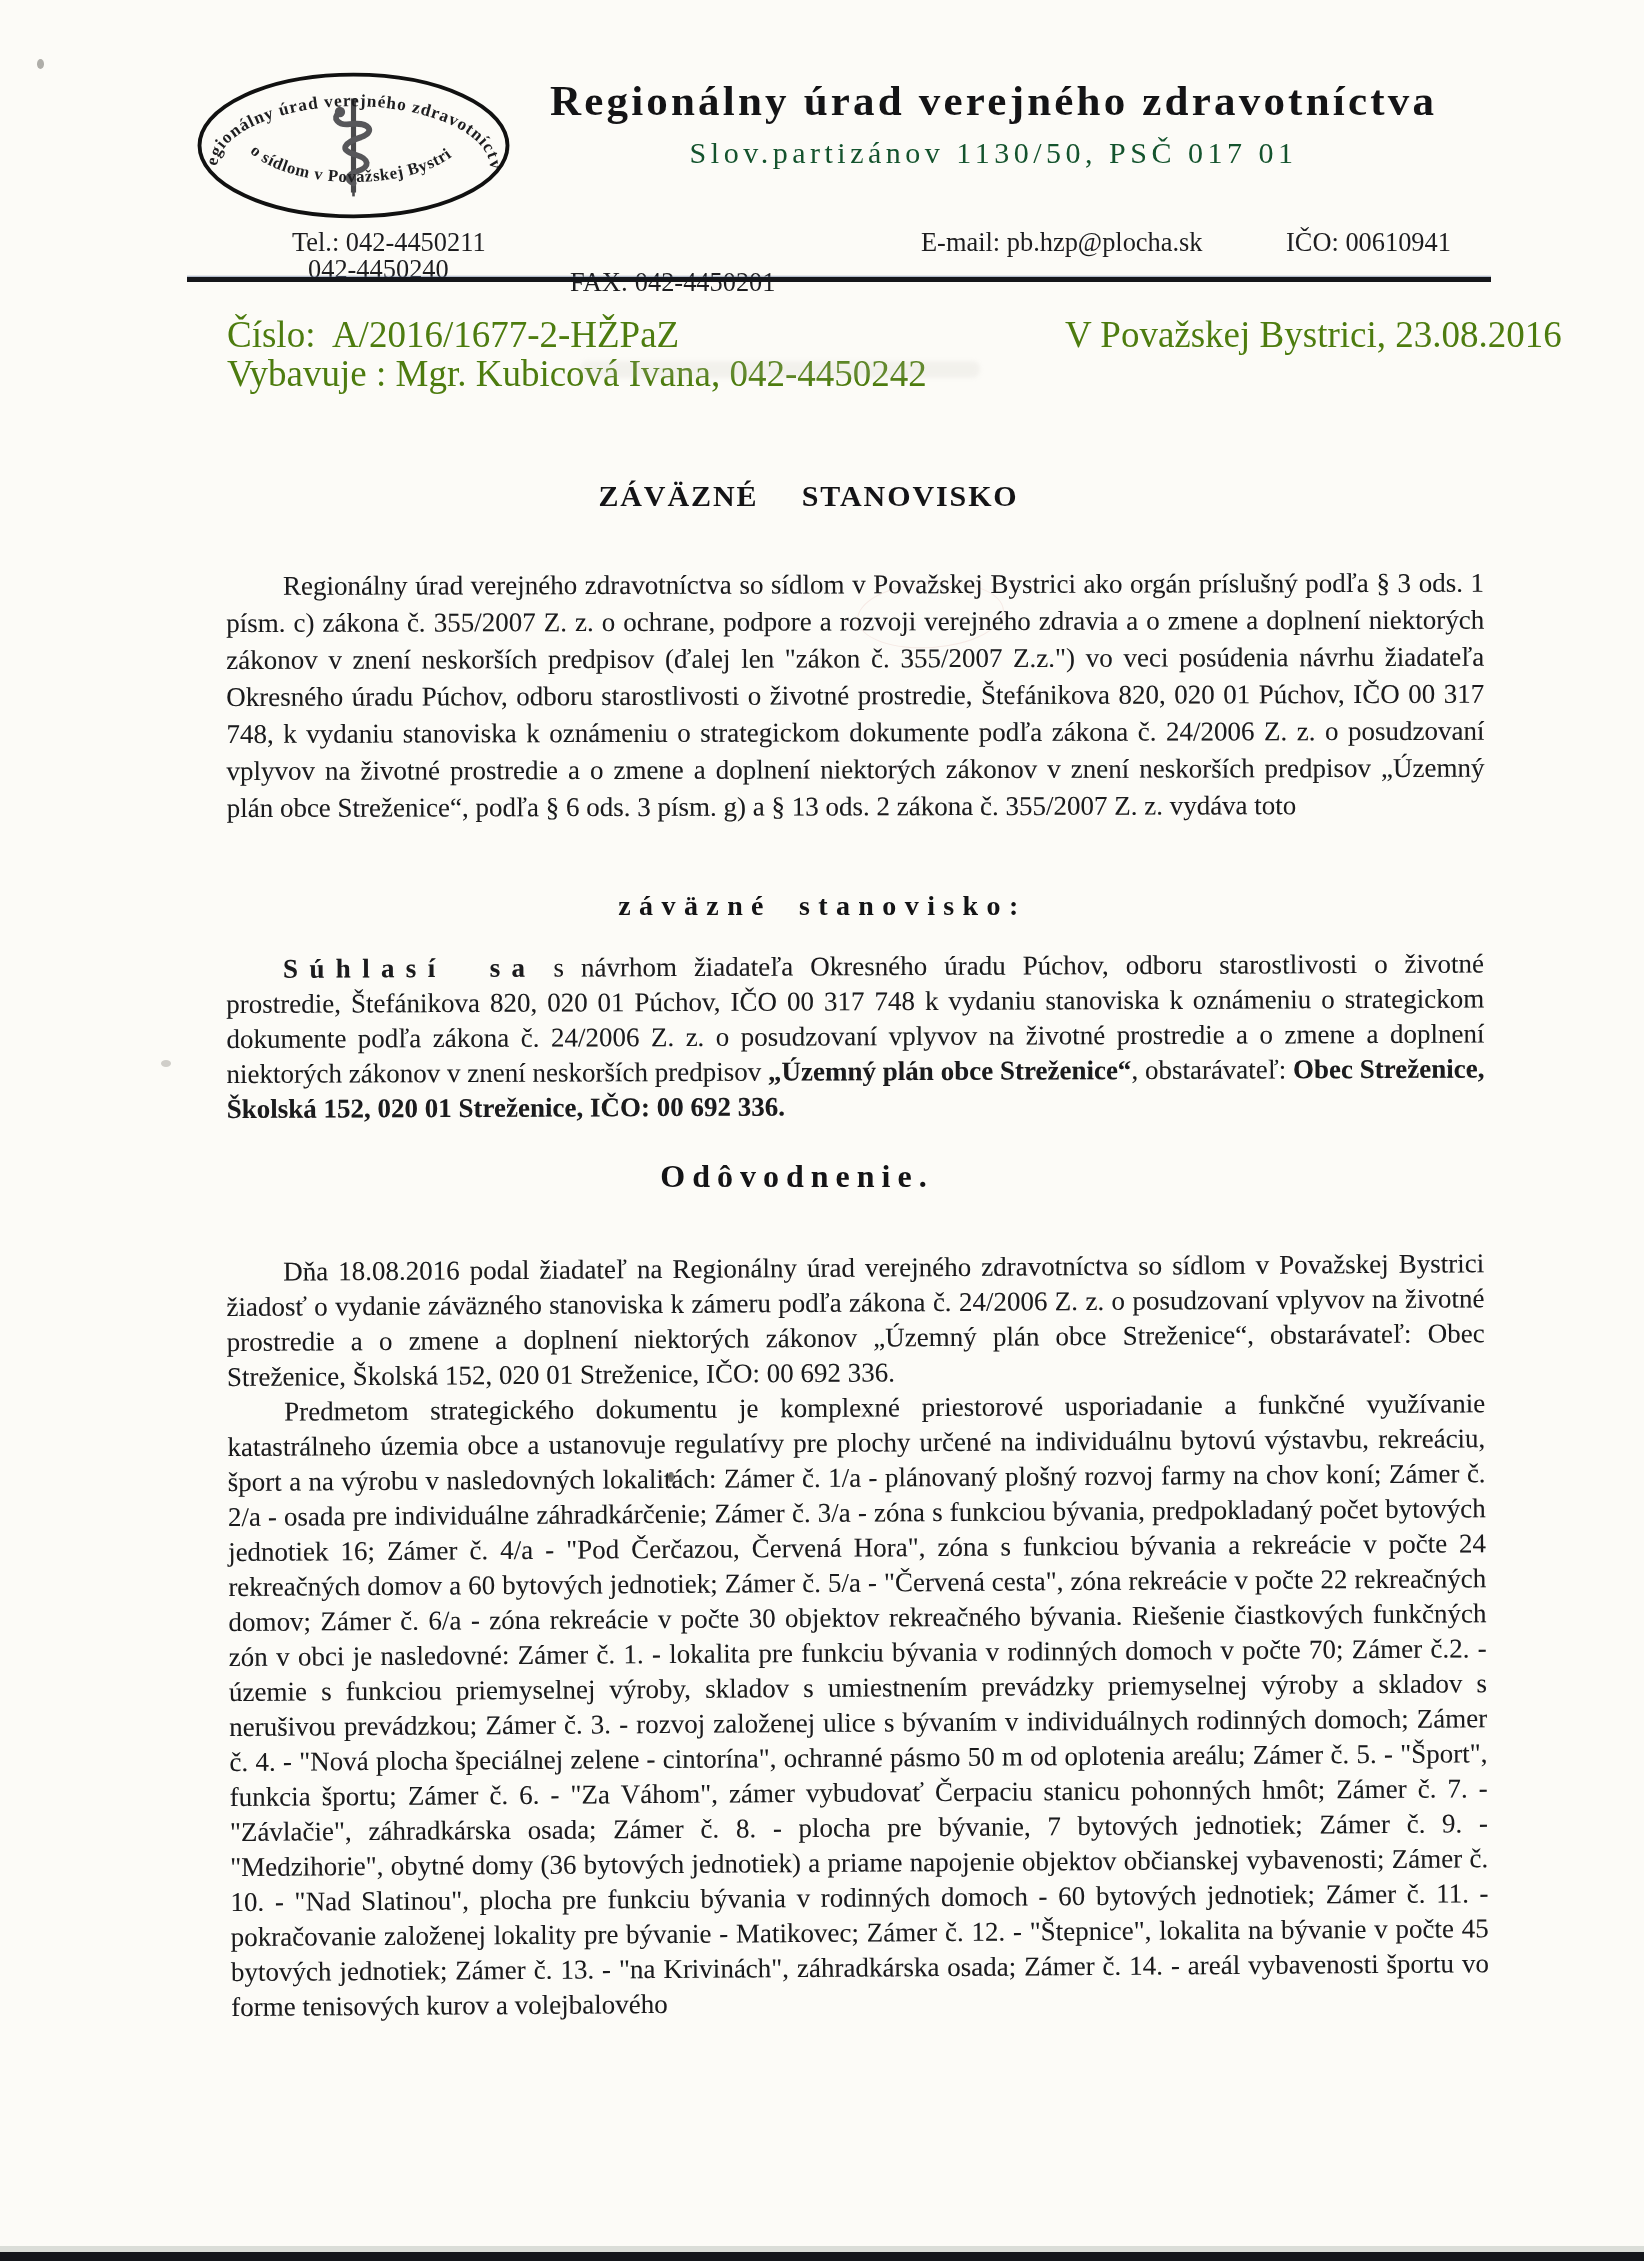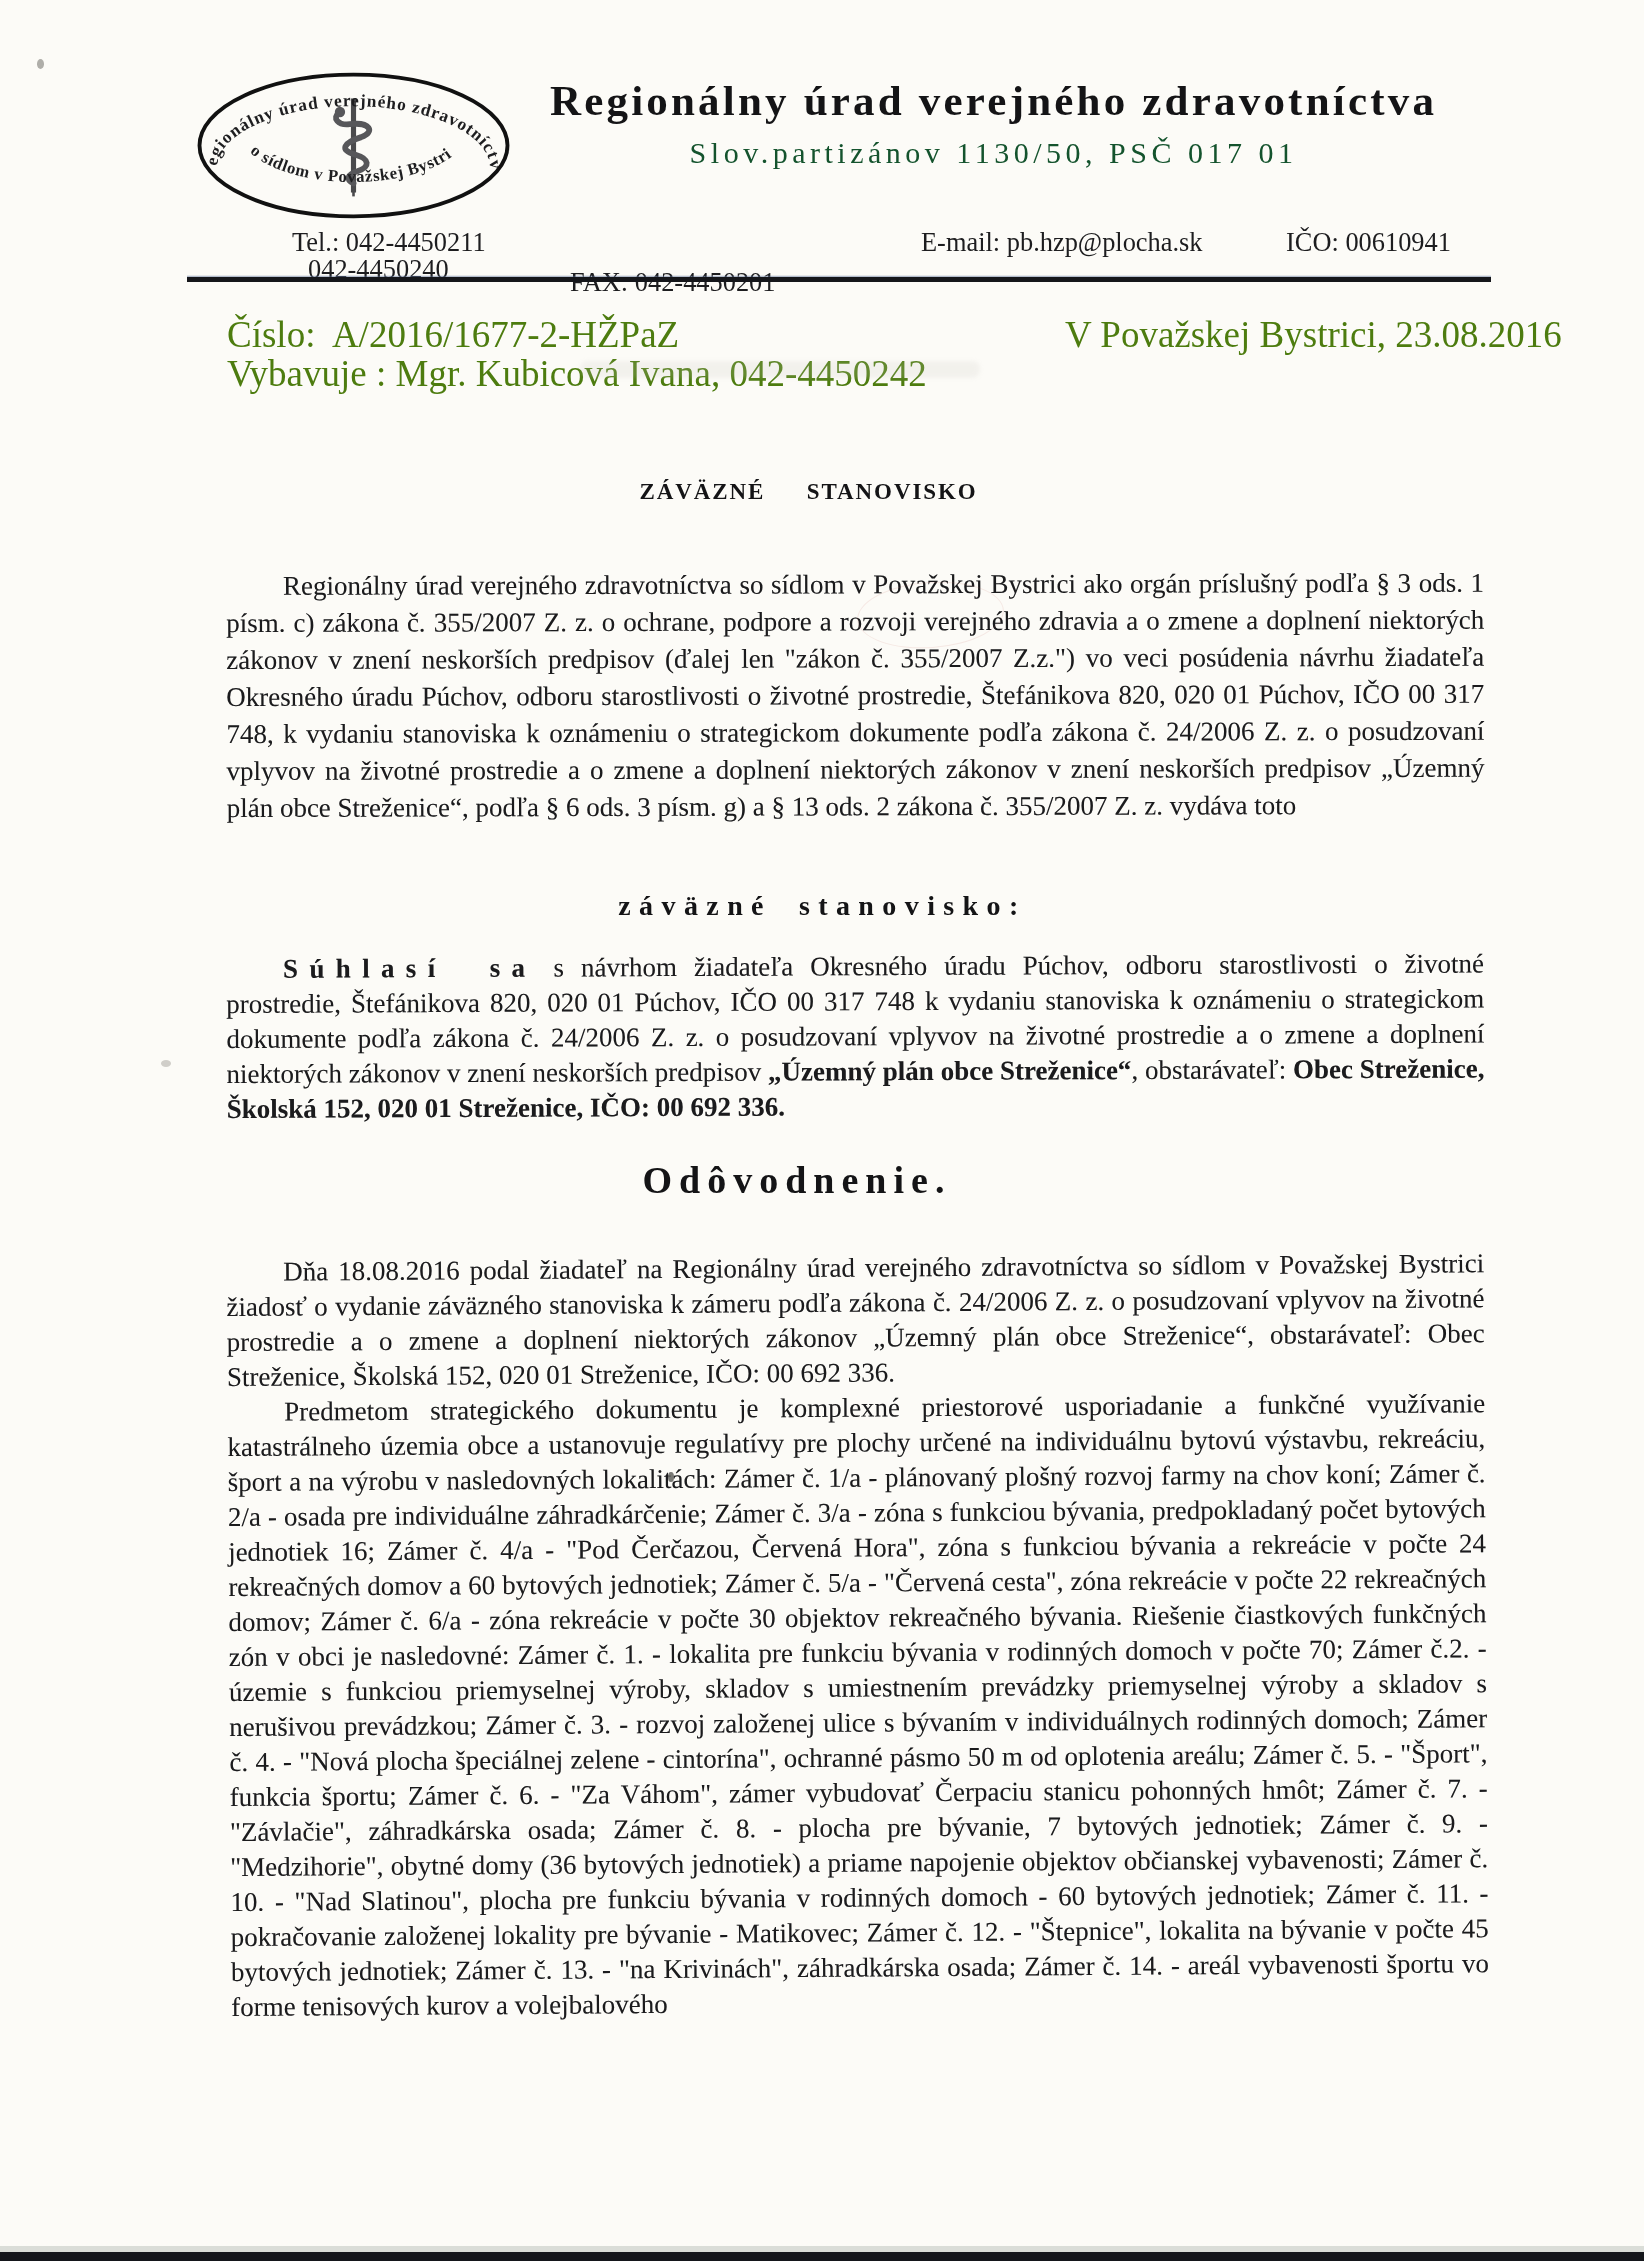--- a/index.html
+++ b/index.html
@@ -42,31 +42,31 @@
 
   
   .meta-line { font-size:37px; white-space:pre-wrap; color:#4d7c0f; }
   .m-number  { left:227px;  top:313px; }
   .m-place   { left:1065px; top:313px; }
   .m-handler { left:227px;  top:352px; }
 
   
   .doc-title {
     left:0; top:479px; width:1617px; text-align:center;
-    font-size:23px; font-weight:bold; letter-spacing:1.9px; word-spacing:34px;
+    font-size:30px; font-weight:bold; letter-spacing:1.9px; word-spacing:34px;
     color:#141416;
   }
   .verdict-heading {
     left:0; top:890px; width:1645px; text-align:center;
     font-size:28px; font-weight:bold; letter-spacing:8.4px; word-spacing:11.6px;
     color:#141416;
   }
   .reason-heading {
     left:0; top:1158px; width:1594px; text-align:center;
-    font-size:38px; font-weight:bold; letter-spacing:7px;
+    font-size:32px; font-weight:bold; letter-spacing:7px;
     color:#141416;
   }
 
   
   .body-text {
     font-size:27px; line-height:37px; text-align:justify;
     color:#1b1b1d;
     text-shadow:0 0 0.6px rgba(20,20,25,.25);
   }
   .para1 { left:226px; top:568px;  width:1258px; transform:rotate(-0.15deg); transform-origin:left top; }

